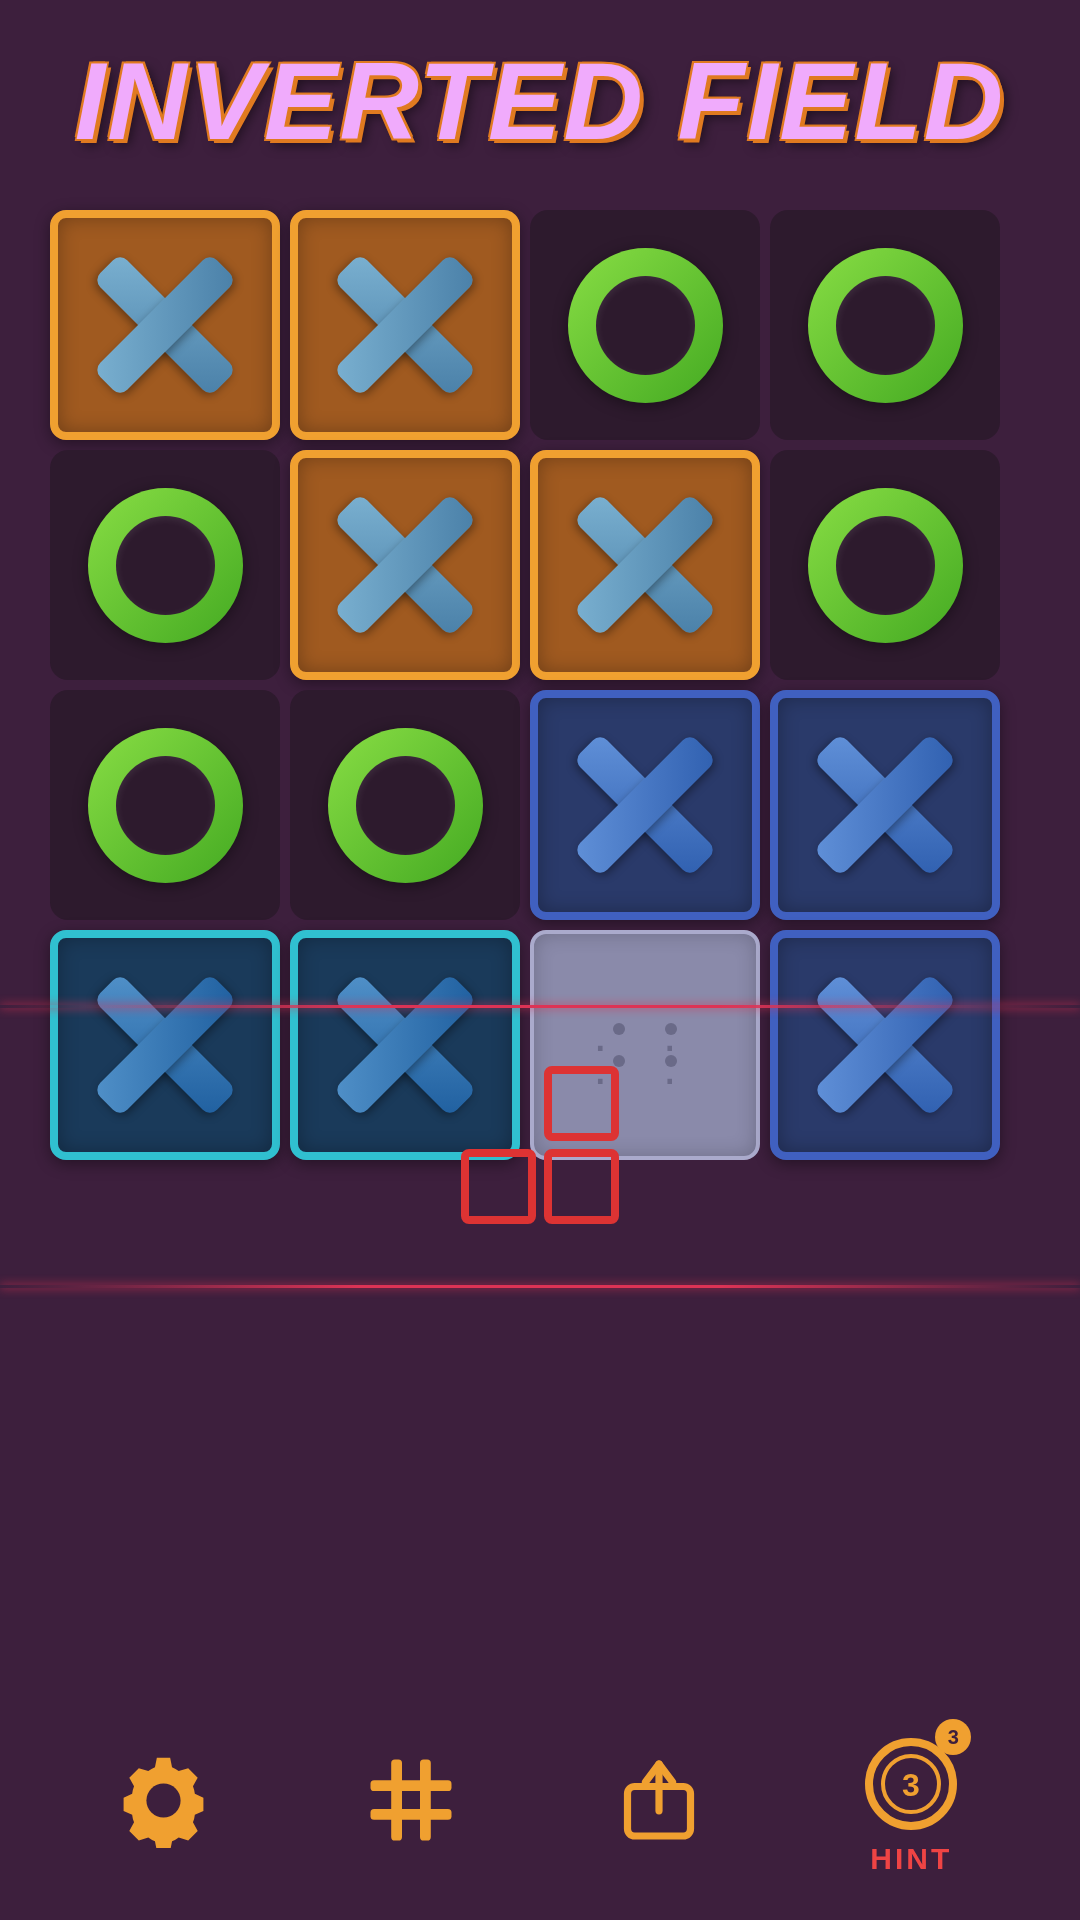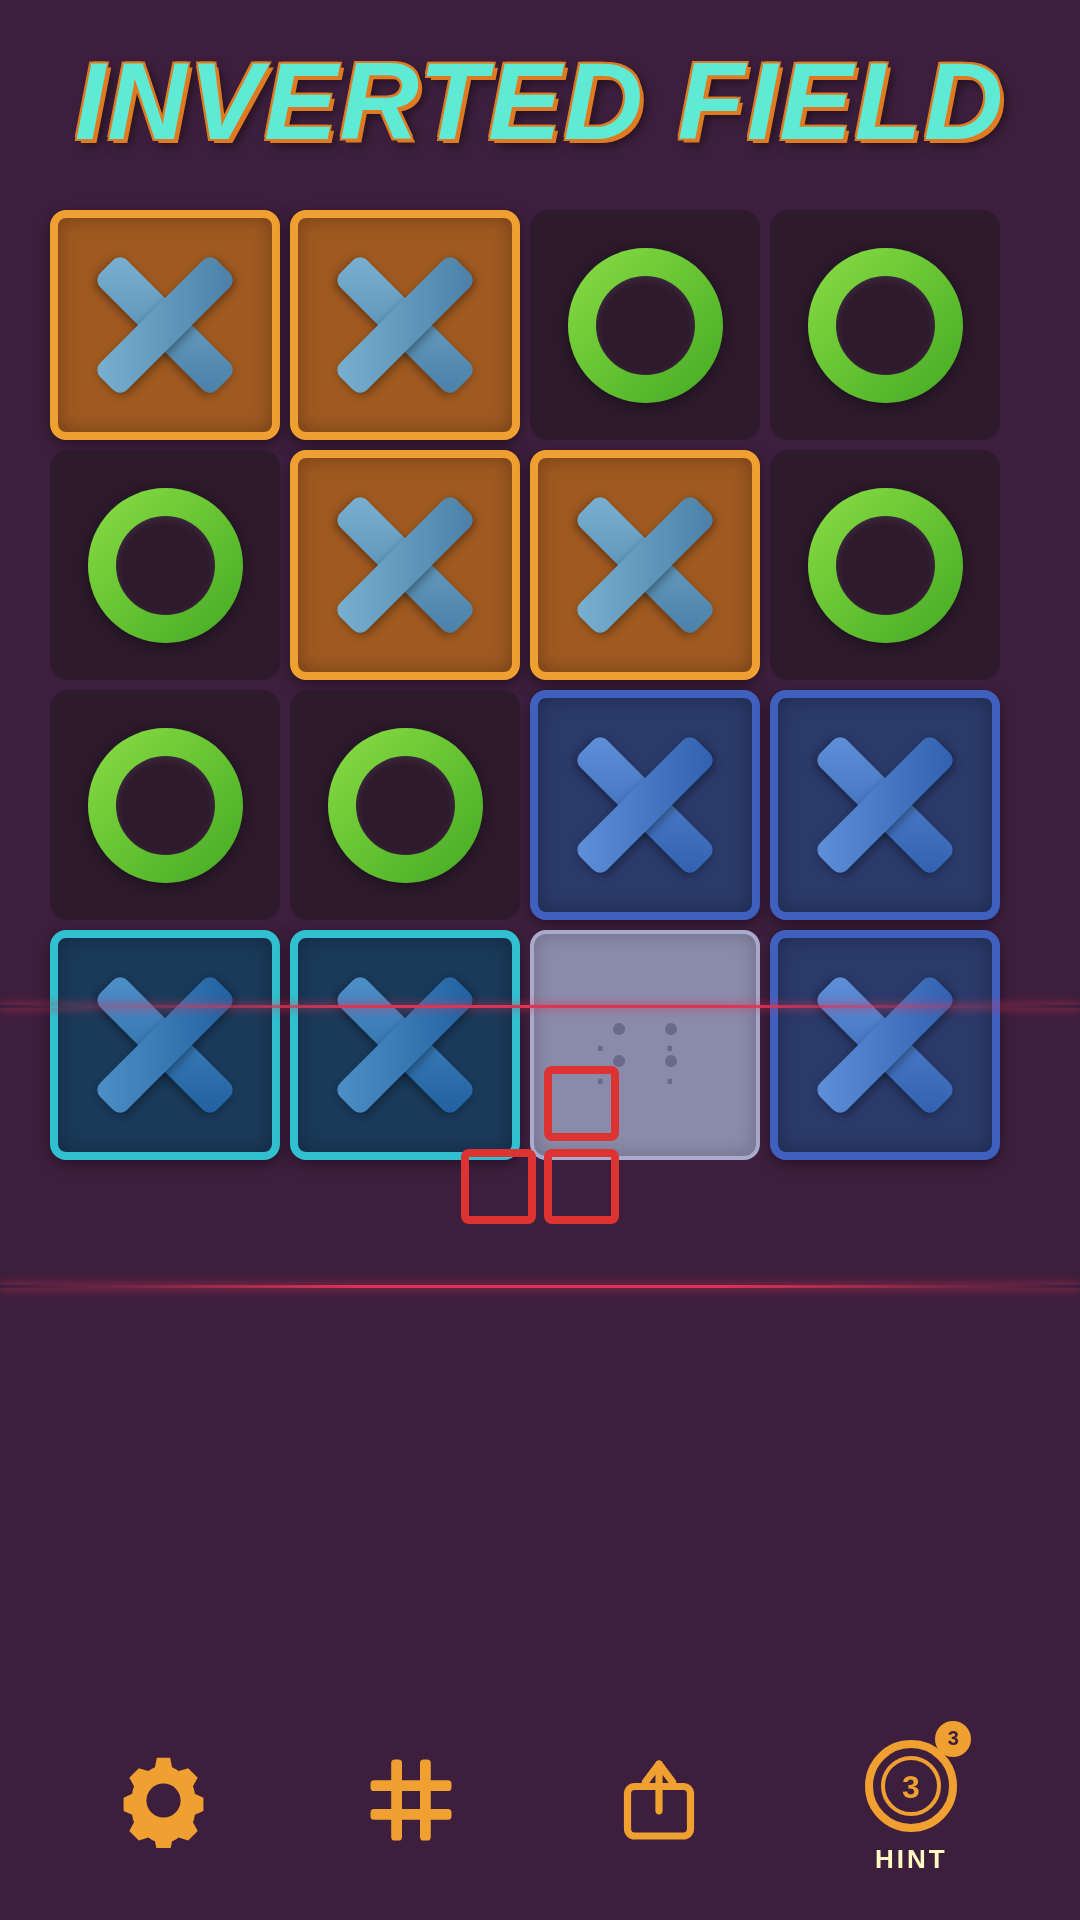--- a/index.html
+++ b/index.html
@@ -13,21 +13,21 @@
       position: relative;
     }
 
     
     .title {
       text-align: center;
       padding-top: 40px;
       font-size: 110px;
       font-weight: 900;
       font-style: italic;
-      color: #5eead4;
+      color: #f0abfc;
       text-shadow:
         4px 4px 0 #e07a20,
         -2px -2px 0 #e07a20,
         2px -2px 0 #e07a20,
         -2px 2px 0 #e07a20,
         6px 6px 12px rgba(0,0,0,0.5);
       letter-spacing: 2px;
       line-height: 1.1;
     }
 
@@ -266,22 +266,22 @@
       width: 110px;
       height: 110px;
     }
 
     .hint-icon-svg {
       width: 110px;
       height: 110px;
     }
 
     .hint-label {
-      font-size: 26px;
-      color: #fef9c3;
+      font-size: 30px;
+      color: #ef4444;
       font-weight: bold;
       letter-spacing: 3px;
     }
 
     
     .gray-dots {
       position: absolute;
       width: 100%;
       height: 100%;
       display: flex;

